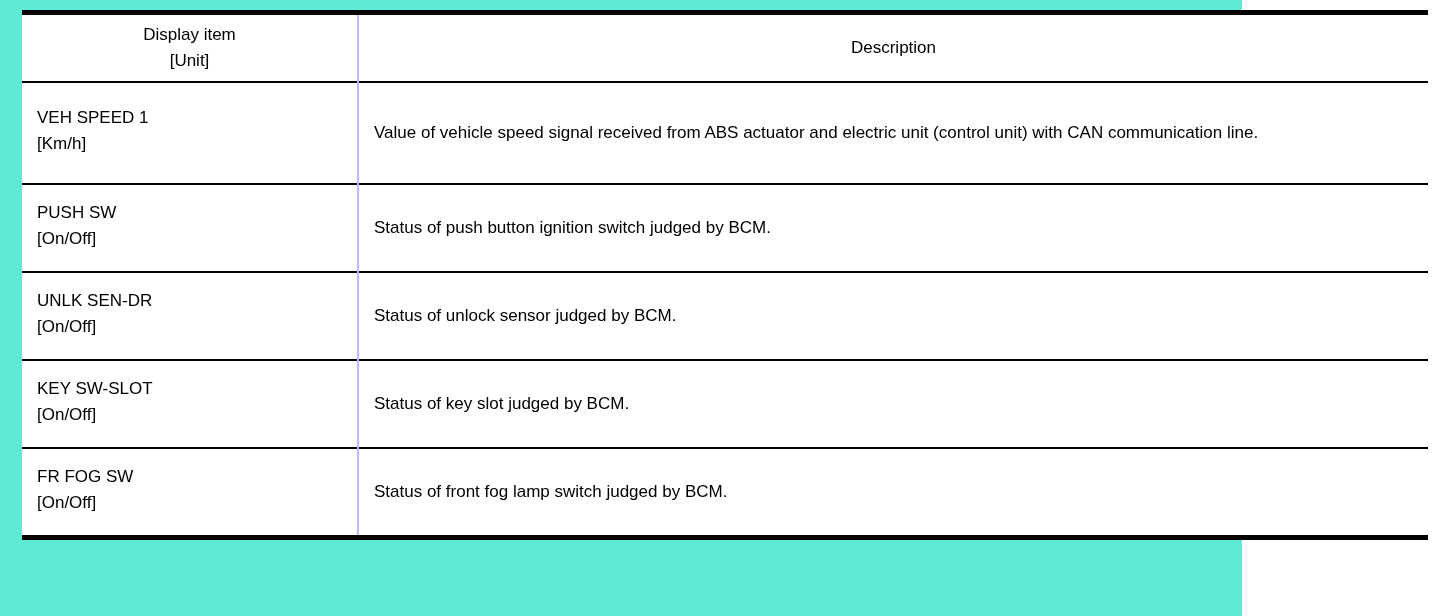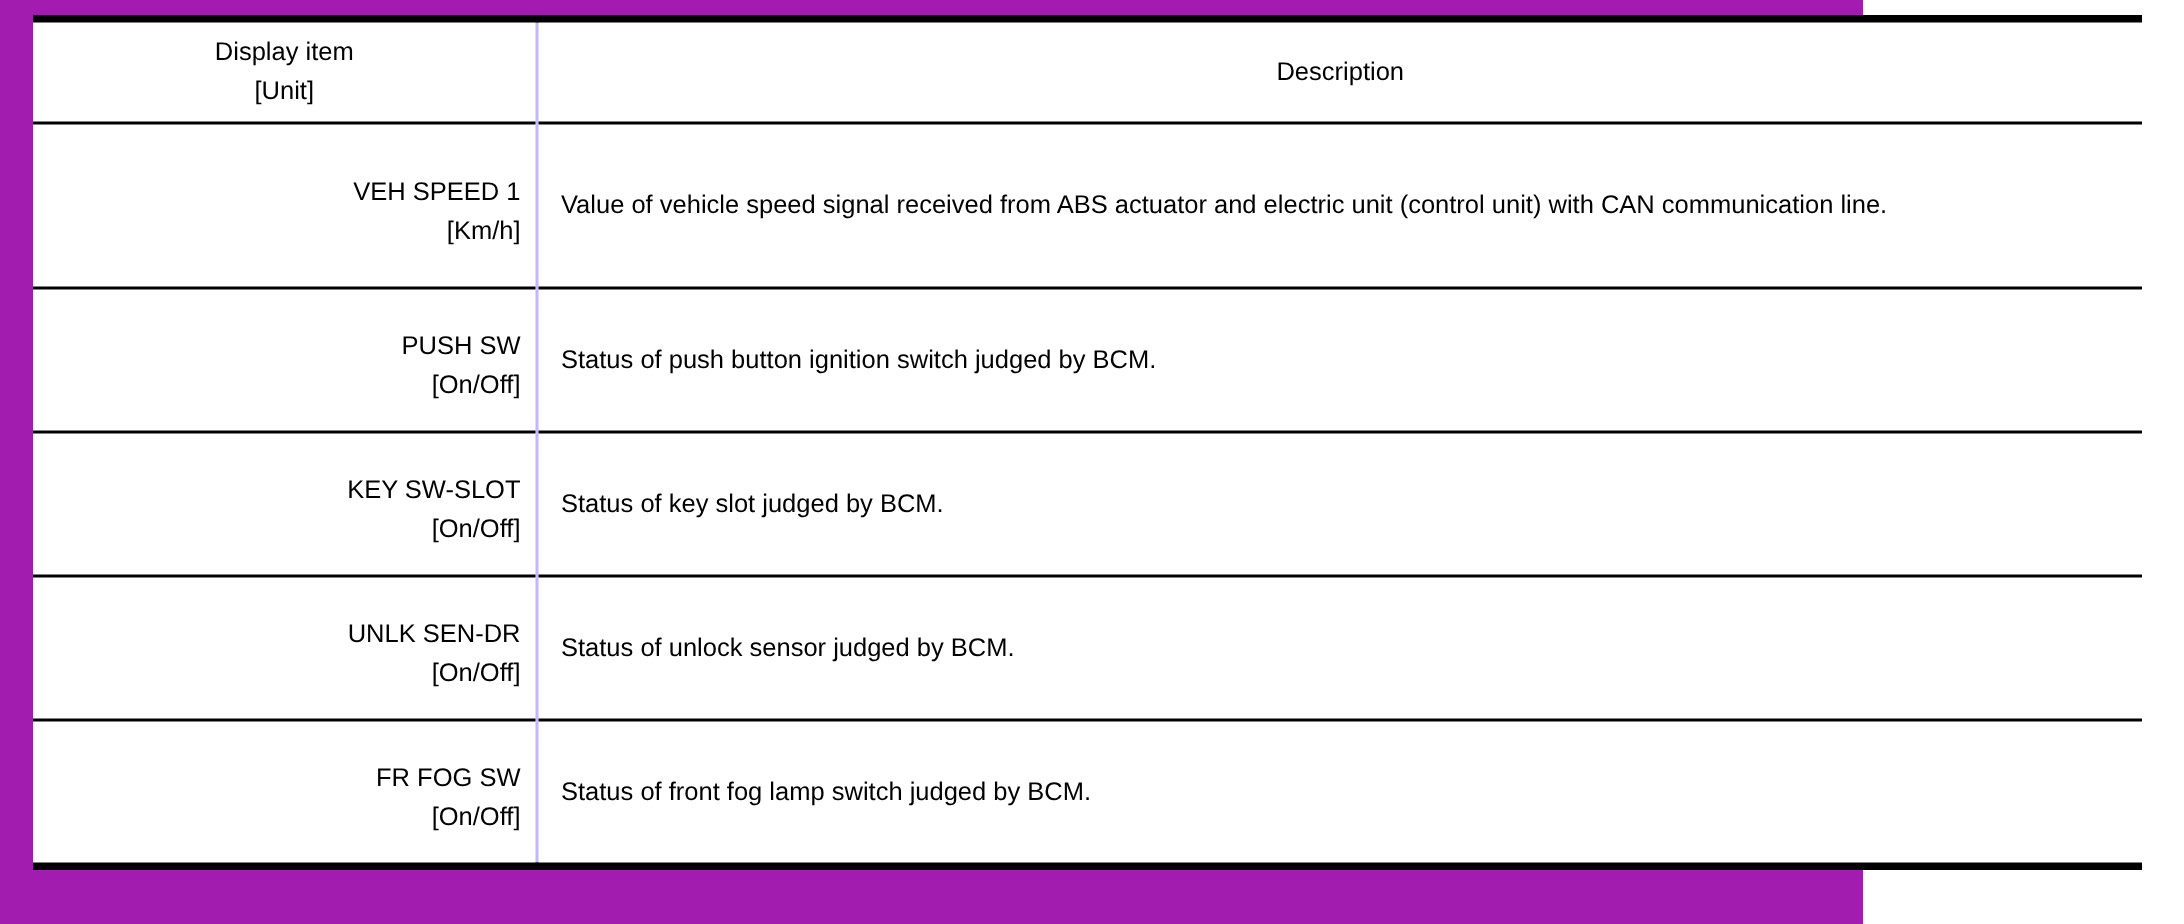--- a/index.html
+++ b/index.html
@@ -10,21 +10,21 @@
     height: 616px;
     overflow: hidden;
     font-family: "Liberation Sans", sans-serif;
     color: #000000;
     -webkit-font-smoothing: antialiased;
   }
   .page {
     position: relative;
     width: 1242px;
     height: 616px;
-    background: #a21caf;
+    background: #5eead4;
   }
   table.data-table {
     position: absolute;
     left: 22px;
     top: 10px;
     width: 1406px;
     border-collapse: collapse;
     border-top: 5px solid #000000;
     border-bottom: 5px solid #000000;
     table-layout: fixed;
@@ -53,22 +53,22 @@
   table.data-table thead th {
     height: 62px;
     text-align: center;
     padding: 2px 10px;
     font-size: 17px;
   }
   table.data-table td { height: 70px; }
   table.data-table tr.tall td { height: 84px; }
 
   td.item-cell {
-    text-align: right;
-    padding: 16px 10px 8px 15px;
+    text-align: left;
+    padding: 4px 10px 8px 15px;
   }
   td.desc-cell {
     text-align: left;
     padding: 8px 20px 8px 15px;
     margin-left: 37px;
   }
   .item-name, .item-unit { display: block; white-space: nowrap; }
 </style>
 </head>
 <body>
@@ -98,31 +98,31 @@
       </tr>
       <tr>
         <td class="item-cell">
           <span class="item-name">PUSH SW</span>
           <span class="item-unit">[On/Off]</span>
         </td>
         <td class="desc-cell">Status of push button ignition switch judged by BCM.</td>
       </tr>
       <tr>
         <td class="item-cell">
+          <span class="item-name">UNLK SEN-DR</span>
+          <span class="item-unit">[On/Off]</span>
+        </td>
+        <td class="desc-cell">Status of unlock sensor judged by BCM.</td>
+      </tr>
+      <tr>
+        <td class="item-cell">
           <span class="item-name">KEY SW-SLOT</span>
           <span class="item-unit">[On/Off]</span>
         </td>
         <td class="desc-cell">Status of key slot judged by BCM.</td>
-      </tr>
-      <tr>
-        <td class="item-cell">
-          <span class="item-name">UNLK SEN-DR</span>
-          <span class="item-unit">[On/Off]</span>
-        </td>
-        <td class="desc-cell">Status of unlock sensor judged by BCM.</td>
       </tr>
       <tr>
         <td class="item-cell">
           <span class="item-name">FR FOG SW</span>
           <span class="item-unit">[On/Off]</span>
         </td>
         <td class="desc-cell">Status of front fog lamp switch judged by BCM.</td>
       </tr>
 
     </tbody>

